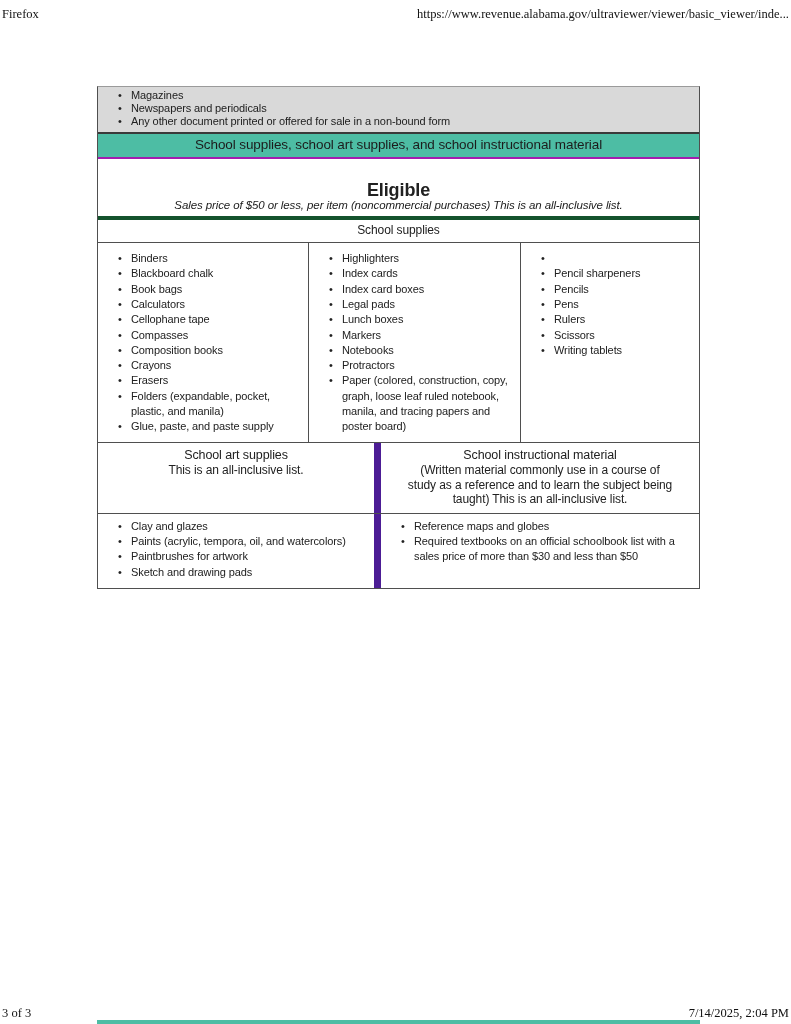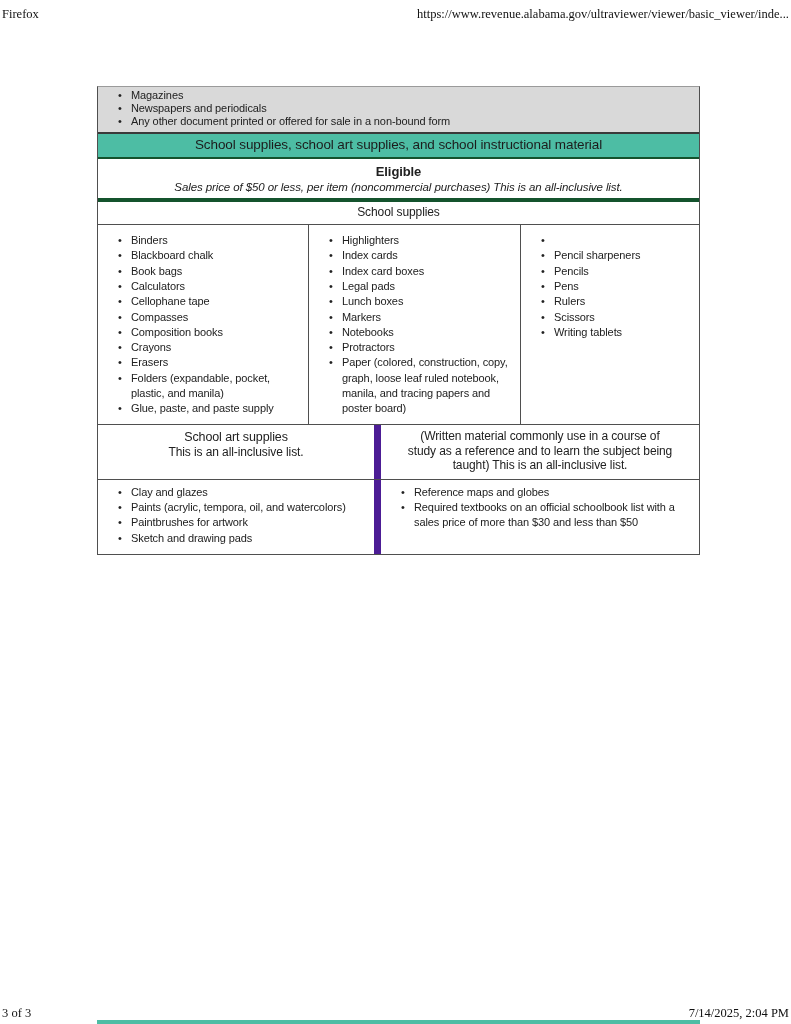--- a/index.html
+++ b/index.html
@@ -29,27 +29,27 @@
   .row { box-sizing:border-box; }
 
   .row-noneligible {
     background:#d9d9d9;
     padding:2px 0 3px 0;
   }
   .row-noneligible .bullet-item { line-height:13.2px; }
 
   .row-section {
     background:#4dbda4;
-    border-top:2px solid #3a3a3a; border-bottom:2px solid #14532d;
+    border-top:2px solid #3a3a3a; border-bottom:2px solid #a21caf;
     text-align:center; font-size:13.5px; line-height:18px;
     color:#1c1c1c; padding:2px 4px 3px 4px;
   }
 
   .row-eligible { text-align:center; padding:5px 8px 3px 8px; }
-  .eligible-title { font-weight:bold; font-size:13px; line-height:16px; }
+  .eligible-title { font-weight:bold; font-size:18px; line-height:16px;margin-top:18px; }
   .eligible-desc  { font-size:11.5px; line-height:15.5px;font-style:italic; }
 
   .row-supplies-title {
     border-top:4px solid #14532d;
     text-align:center; font-size:12px; line-height:15px;
     padding:3px 0 4px 0;
   }
 
   .row-columns {
     border-top:1px solid #4f4f4f;
@@ -251,20 +251,21 @@
         </div>
     </div>
   </div>
 
   <div class="row row-two heads">
     <div class="cell-left">
       <div class="cell-title">School art supplies</div>
       <div class="cell-sub">This is an all-inclusive list.</div>
     </div>
     <div class="cell-right">
+      <div class="cell-title">School instructional material</div>
       <div class="cell-sub">(Written material commonly use in a course of study as a reference and to learn the subject being taught) This is an all-inclusive list.</div>
     </div>
   </div>
 
   <div class="row row-two lists">
     <div class="cell-left">
       <div class="bullet-list">
           <div class="bullet-item">
             <span class="bullet">•</span>
             <span class="item-text">Clay and glazes</span>

